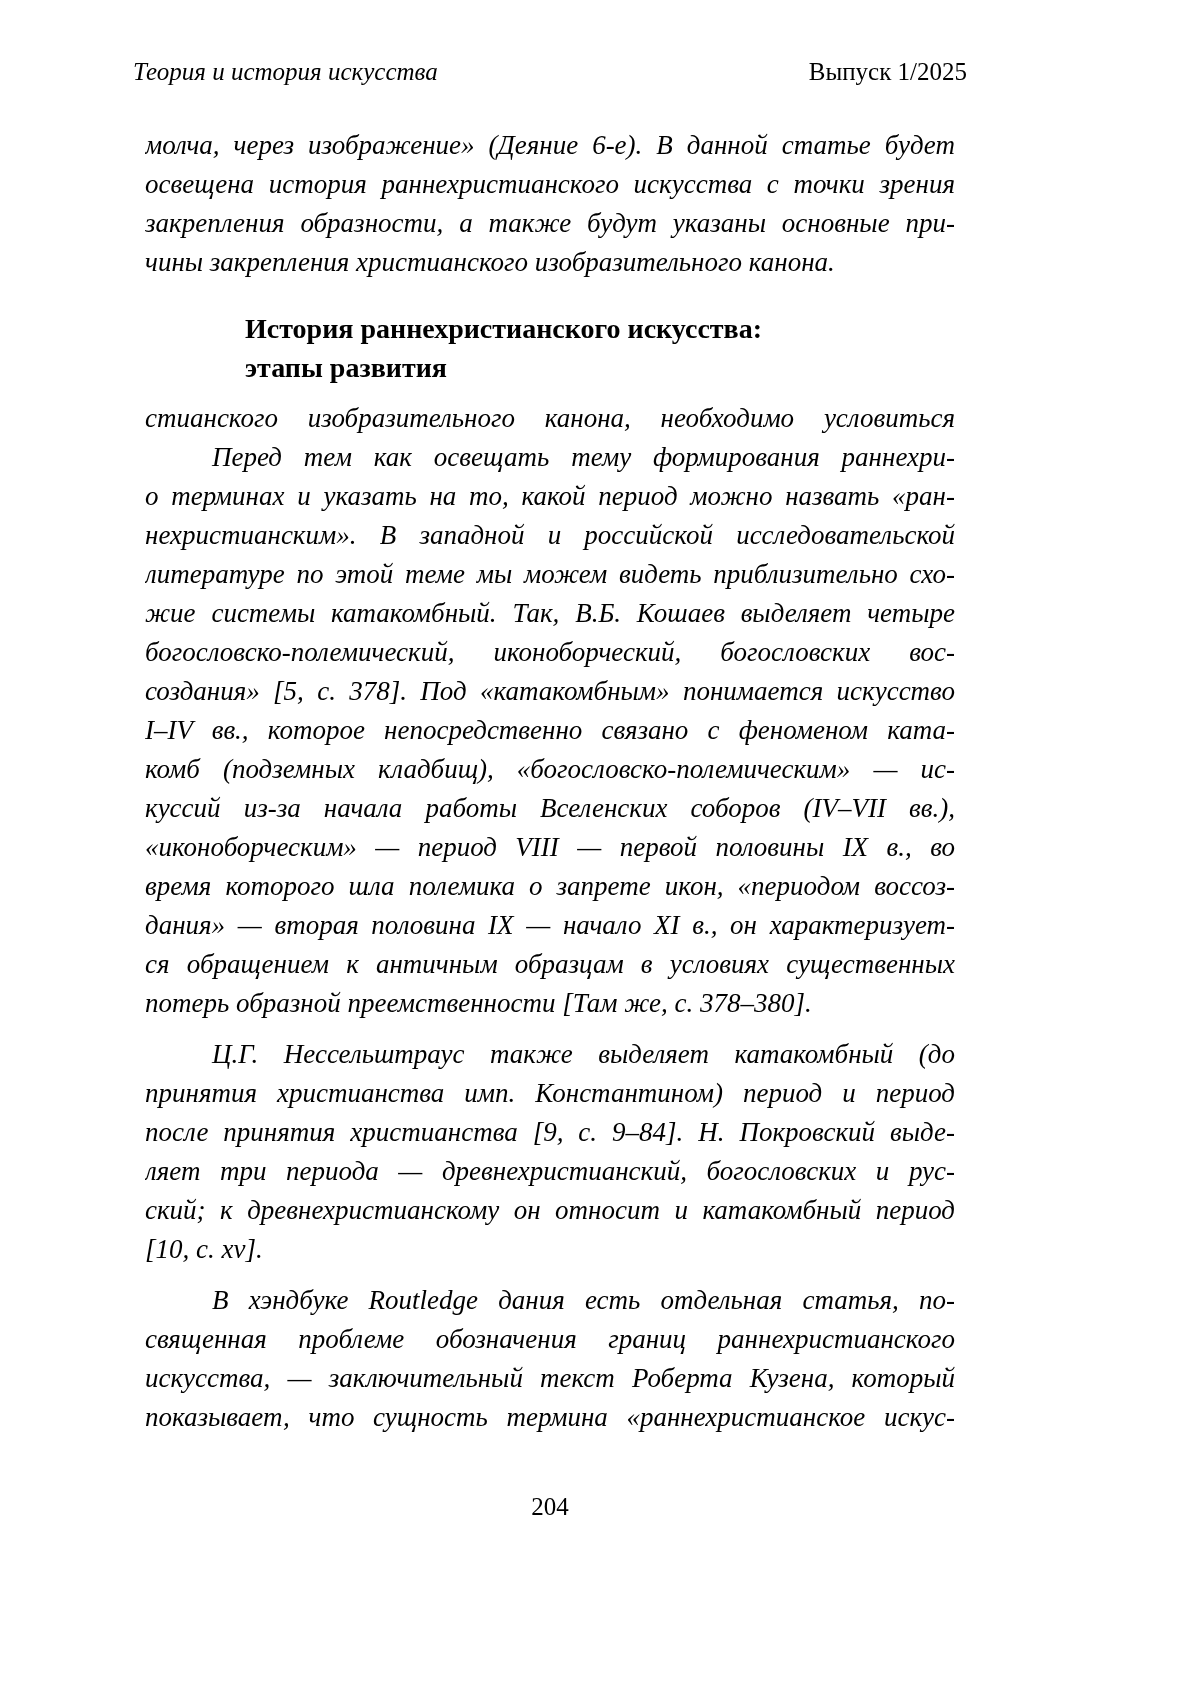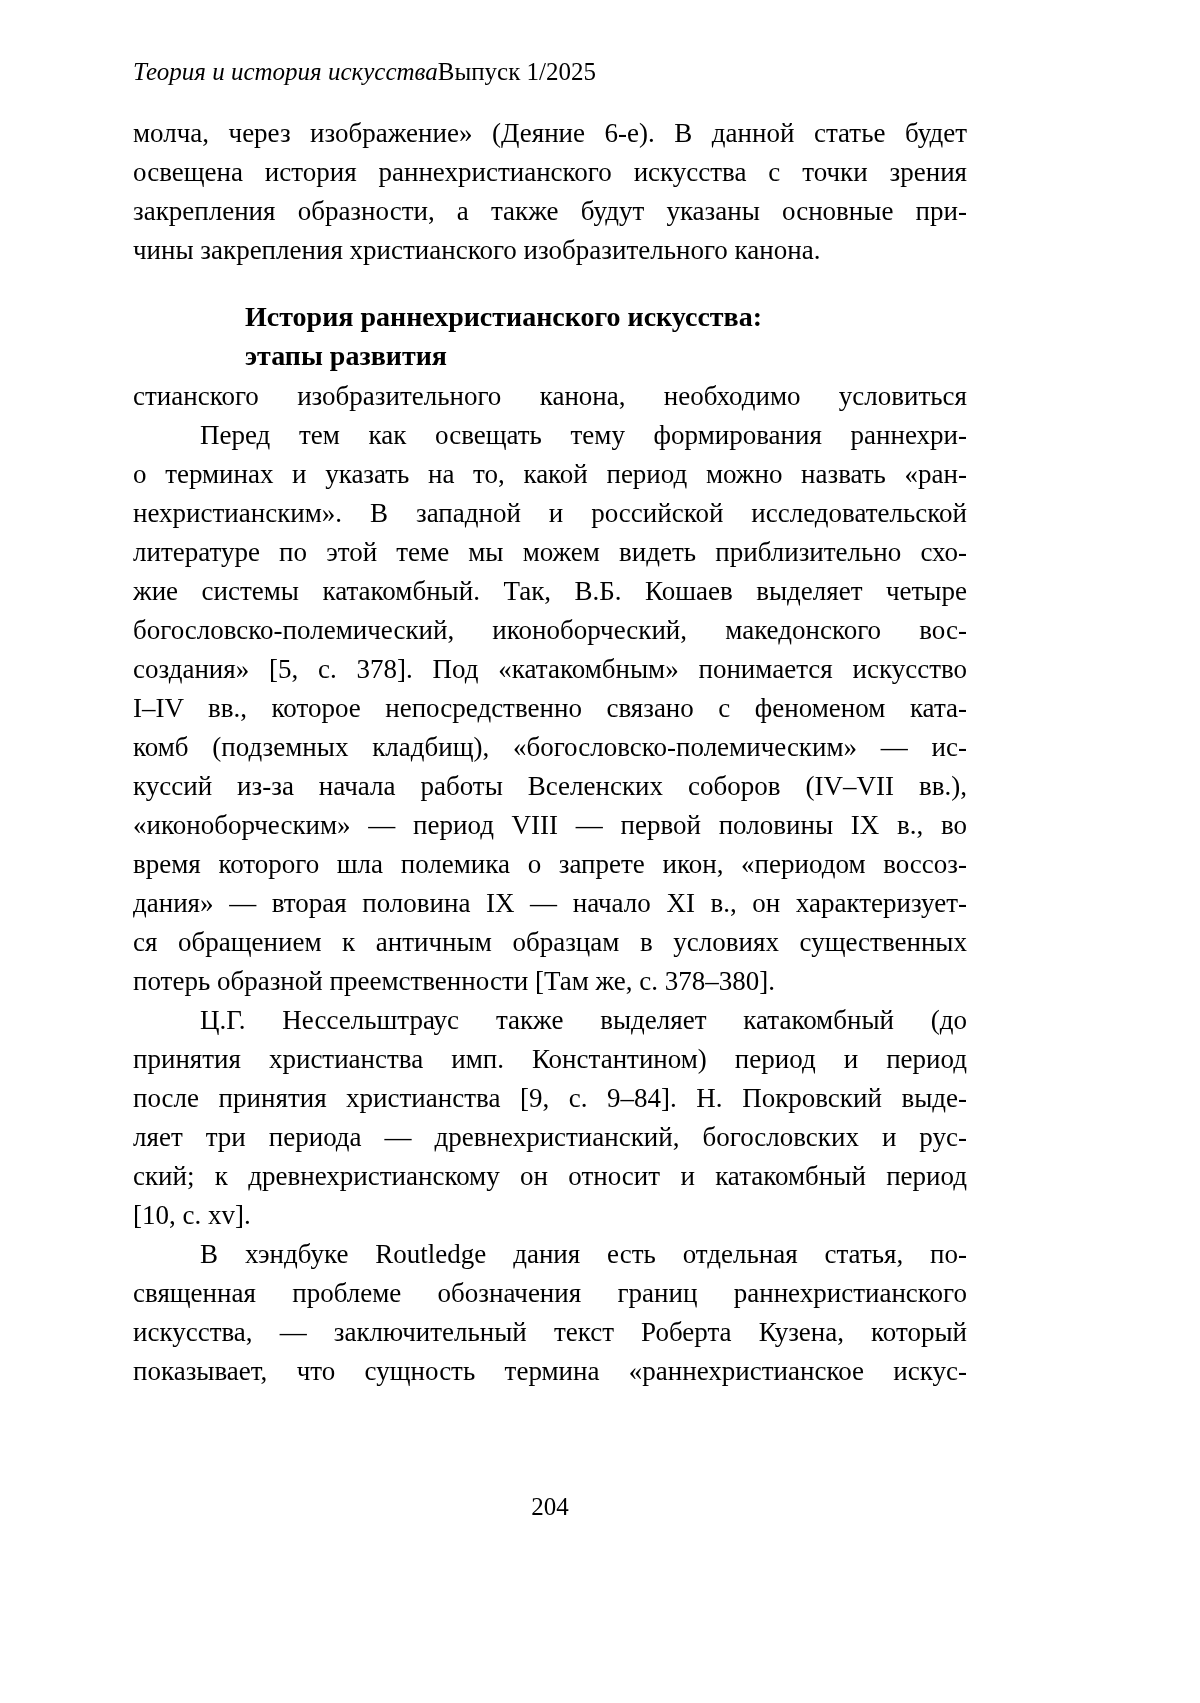--- a/index.html
+++ b/index.html
@@ -16,20 +16,21 @@
     color: #000000;
     font-family: "Liberation Serif", "DejaVu Serif", serif;
     overflow: hidden;
   }
   .running-header {
     position: absolute;
     top: 57px;
     left: 133px;
     width: 834px;
     display: flex;
+    justify-content: space-between;
     align-items: baseline;
     font-size: 25px;
     line-height: 30px;
   }
   .running-header .left {
     font-style: italic;
   }
   .content {
     position: absolute;
     top: 114px;
@@ -44,21 +45,22 @@
     overflow: hidden;
     white-space: nowrap;
   }
   .line.endline {
     text-align-last: auto;
   }
   .line.indent {
     padding-left: 67px;
   }
   .paragraph {
-    margin: 0;
+    margin: 12px;
+    font-style: italic;
   }
   .heading {
     margin-top: 27px;
     margin-bottom: 2px;
     padding-left: 80px;
     font-weight: bold;
   }
   .heading .line {
     text-align: left;
     text-align-last: auto;
@@ -96,21 +98,21 @@
         <div class="line">История раннехристианского искусства:</div>
         <div class="line endline">этапы развития</div>
       </div>
       <div class="paragraph">
         <div class="line">стианского изобразительного канона, необходимо условиться</div>
         <div class="line indent">Перед тем как освещать тему формирования раннехри-</div>
         <div class="line">о терминах и указать на то, какой период можно назвать «ран-</div>
         <div class="line">нехристианским». В западной и российской исследовательской</div>
         <div class="line">литературе по этой теме мы можем видеть приблизительно схо-</div>
         <div class="line">жие системы катакомбный. Так, В.Б. Кошаев выделяет четыре</div>
-        <div class="line">богословско-полемический, иконоборческий, македонского вос-</div>
+        <div class="line">богословско-полемический, иконоборческий, богословских вос-</div>
         <div class="line">создания» [5, с. 378]. Под «катакомбным» понимается искусство</div>
         <div class="line">I–IV вв., которое непосредственно связано с феноменом ката-</div>
         <div class="line">комб (подземных кладбищ), «богословско-полемическим» — ис-</div>
         <div class="line">куссий из-за начала работы Вселенских соборов (IV–VII вв.),</div>
         <div class="line">«иконоборческим» — период VIII — первой половины IX в., во</div>
         <div class="line">время которого шла полемика о запрете икон, «периодом воссоз-</div>
         <div class="line">дания» — вторая половина IX — начало XI в., он характеризует-</div>
         <div class="line">ся обращением к античным образцам в условиях существенных</div>
         <div class="line endline">потерь образной преемственности [Там же, с. 378–380].</div>
       </div>

